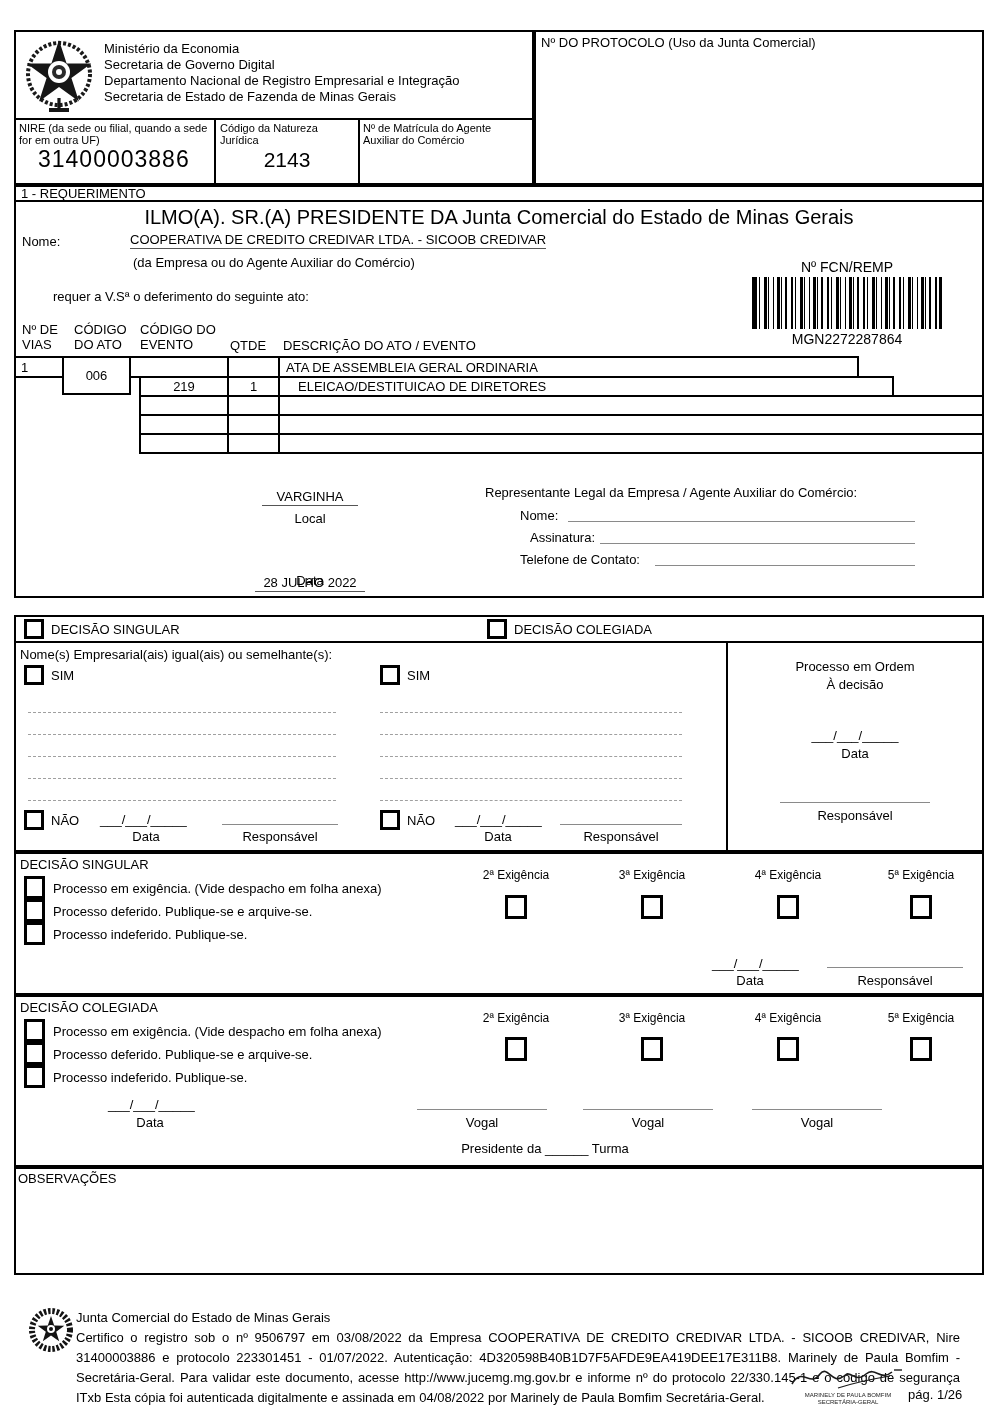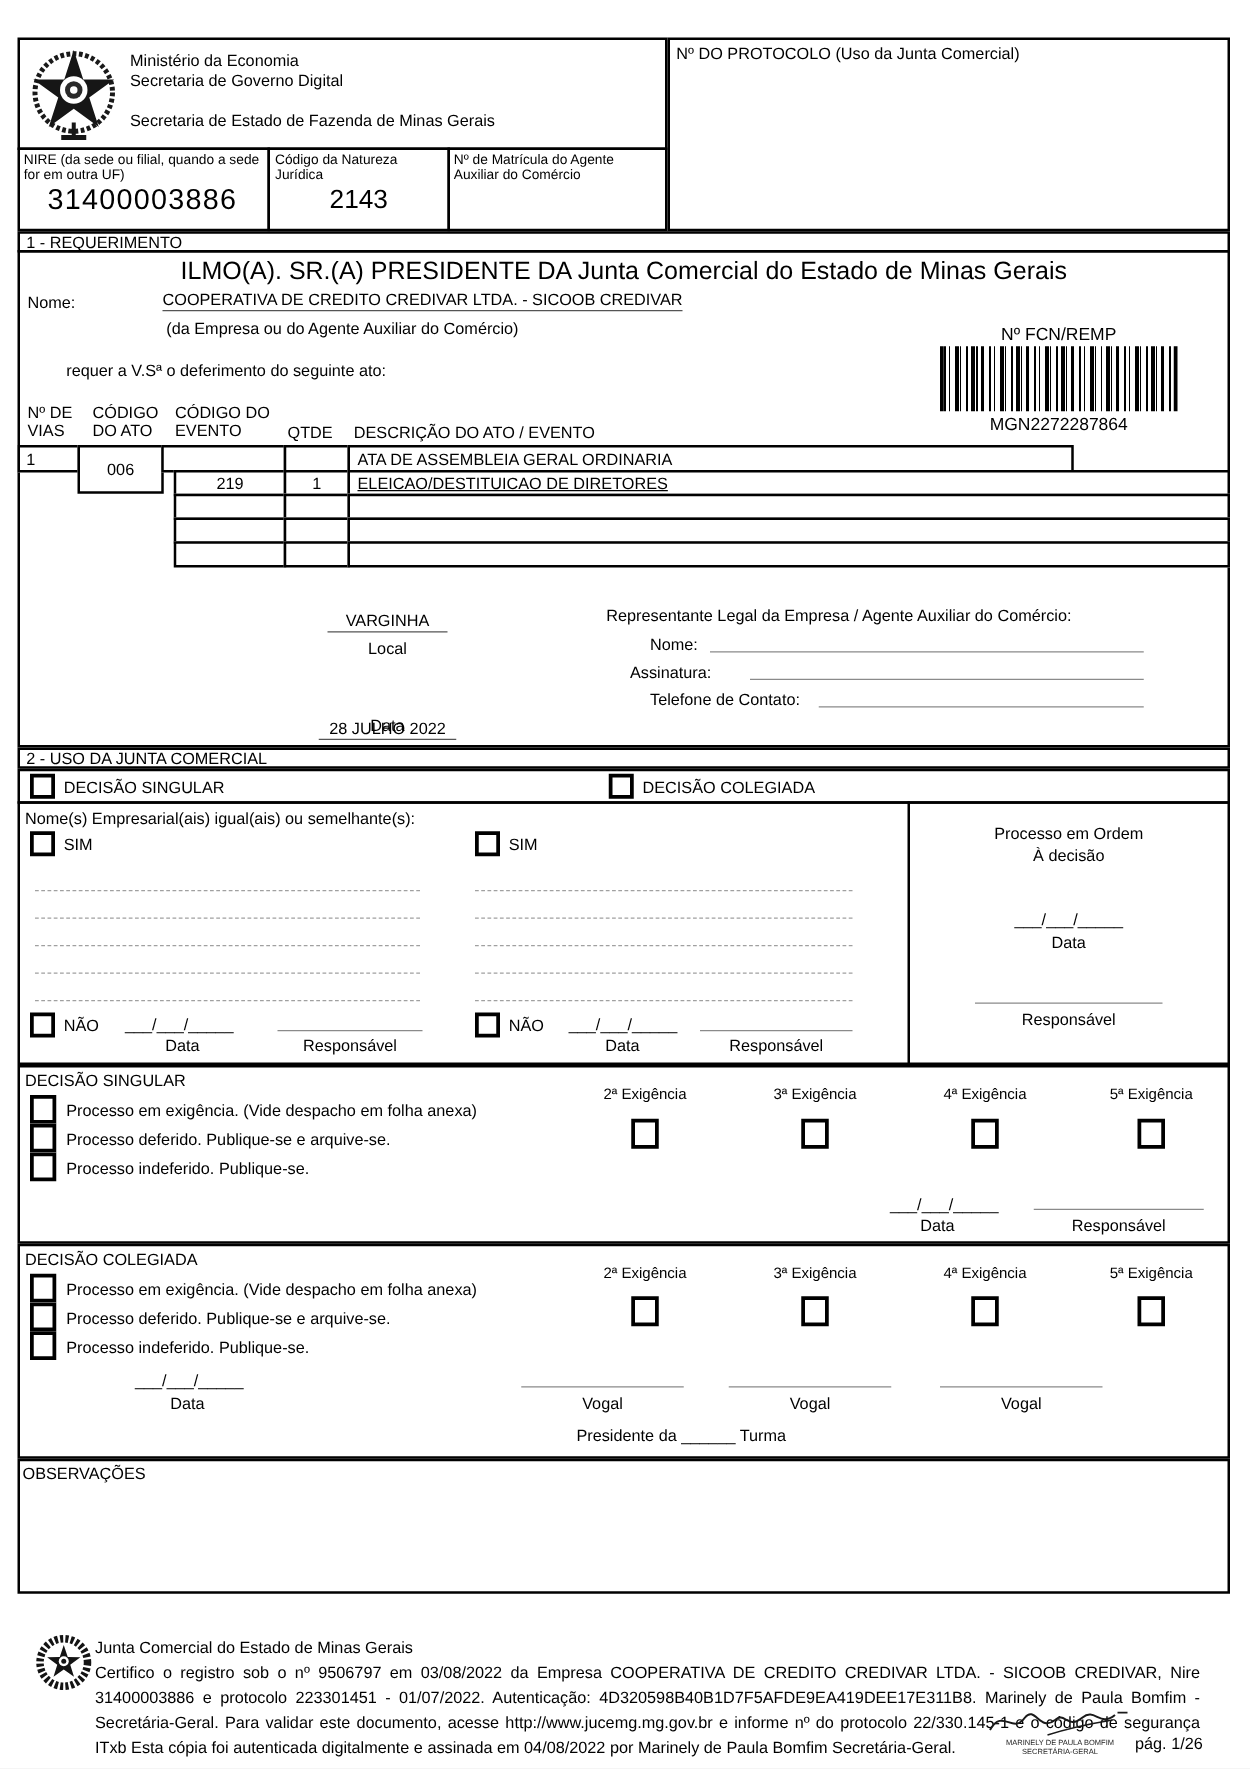--- a/index.html
+++ b/index.html
@@ -38,20 +38,21 @@
     <circle cx="37" cy="40" r="31" fill="none" stroke="#1a1a1a" stroke-width="4" stroke-dasharray="3 2"></circle>
     <polygon points="37,6 44.6,29.5 69.3,29.5 49.4,44 57,67.5 37,53 17,67.5 24.6,44 4.7,29.5 29.4,29.5" fill="#161616"></polygon>
     <circle cx="37" cy="38" r="11" fill="#fff"></circle>
     <circle cx="37" cy="38" r="7" fill="#2a2a2a"></circle>
     <circle cx="37" cy="38" r="3" fill="#fff"></circle>
     <rect x="35.4" y="64" width="3.2" height="14" fill="#161616"></rect>
     <rect x="27" y="74" width="20" height="4" fill="#161616"></rect>
   </svg>
   <div class="a" style="left:104px;top:41px;line-height:16px;">Ministério da Economia</div>
   <div class="a" style="left:104px;top:57px;line-height:16px;">Secretaria de Governo Digital</div>
+  <div class="a" style="left:104px;top:73px;line-height:16px;">Departamento Nacional de Registro Empresarial e Integração</div>
   <div class="a" style="left:104px;top:89px;line-height:16px;">Secretaria de Estado de Fazenda de Minas Gerais</div>
 
   <div class="a b2" style="left:534px;top:30px;width:450px;height:155px;"></div>
   <div class="a" style="left:541px;top:35px;">Nº DO PROTOCOLO (Uso da Junta Comercial)</div>
 
   <div class="a b2" style="left:14px;top:118px;width:202px;height:67px;"></div>
   <div class="a small" style="left:19px;top:122px;width:192px;">NIRE (da sede ou filial, quando a sede for em outra UF)</div>
   <div class="a" style="left:38px;top:146px;font-size:23px;letter-spacing:1px;">31400003886</div>
 
   <div class="a b2" style="left:214px;top:118px;width:146px;height:67px;"></div>
@@ -83,21 +84,21 @@
   <div class="a" style="left:283px;top:338px;">DESCRIÇÃO DO ATO / EVENTO</div>
 
   <div class="a cell" style="left:14px;top:356px;width:50px;height:22px;padding-left:5px;">1</div>
   <div class="a cell c" style="left:62px;top:356px;width:69px;height:39px;justify-content:center;">006</div>
   <div class="a cell" style="left:129px;top:356px;width:100px;height:22px;"></div>
   <div class="a cell" style="left:227px;top:356px;width:53px;height:22px;"></div>
   <div class="a cell" style="left:278px;top:356px;width:581px;height:22px;padding-left:6px;">ATA DE ASSEMBLEIA GERAL ORDINARIA</div>
 
   <div class="a cell" style="left:139px;top:376px;width:90px;height:21px;justify-content:center;">219</div>
   <div class="a cell" style="left:227px;top:376px;width:53px;height:21px;justify-content:center;">1</div>
-  <div class="a cell" style="left:278px;top:376px;width:706px;height:21px;padding-left:6px;text-decoration:underline;">ELEICAO/DESTITUICAO DE DIRETORES</div>
+  <div class="a cell" style="left:278px;top:376px;width:616px;height:21px;padding-left:18px;">ELEICAO/DESTITUICAO DE DIRETORES</div>
 
   <div class="a cell" style="left:139px;top:395px;width:90px;height:21px;"></div>
   <div class="a cell" style="left:227px;top:395px;width:53px;height:21px;"></div>
   <div class="a cell" style="left:278px;top:395px;width:706px;height:21px;"></div>
 
   <div class="a cell" style="left:139px;top:414px;width:90px;height:21px;"></div>
   <div class="a cell" style="left:227px;top:414px;width:53px;height:21px;"></div>
   <div class="a cell" style="left:278px;top:414px;width:706px;height:21px;"></div>
 
   <div class="a cell" style="left:139px;top:433px;width:90px;height:21px;"></div>
@@ -105,28 +106,25 @@
   <div class="a cell" style="left:278px;top:433px;width:706px;height:21px;"></div>
 
   <div class="a c uline" style="left:262px;top:489px;width:96px;">VARGINHA</div>
   <div class="a c" style="left:262px;top:511px;width:96px;">Local</div>
   <div class="a c uline" style="left:255px;top:560px;width:110px;margin-top:15px;">28 JULHO 2022</div>
   <div class="a c" style="left:255px;top:573px;width:110px;">Data</div>
 
   <div class="a" style="left:485px;top:485px;">Representante Legal da Empresa / Agente Auxiliar do Comércio:</div>
   <div class="a" style="left:520px;top:508px;">Nome:</div>
   <div class="a sline" style="left:568px;top:521px;width:347px;"></div>
-  <div class="a" style="left:504px;top:530px;text-align:right;">Assinatura:</div>
+  <div class="a" style="left:530px;top:530px;text-align:right;">Assinatura:</div>
   <div class="a sline" style="left:600px;top:543px;width:315px;"></div>
   <div class="a" style="left:520px;top:552px;">Telefone de Contato:</div>
   <div class="a sline" style="left:655px;top:565px;width:260px;"></div>
 
-  <div class="a bar" style="left:14px;top:598px;width:970px;height:17px;">
-    <span>2 - USO DA JUNTA COMERCIAL</span>
-  </div>
 
   <div class="a b2" style="left:14px;top:615px;width:970px;height:28px;"></div>
   <div class="a cb" style="left:24px;top:619px;"></div>
   <div class="a" style="left:51px;top:622px;">DECISÃO SINGULAR</div>
   <div class="a cb" style="left:487px;top:619px;"></div>
   <div class="a" style="left:514px;top:622px;">DECISÃO COLEGIADA</div>
 
   <div class="a b2" style="left:14px;top:641px;width:970px;height:211px;"></div>
   <div class="a" style="left:726px;top:641px;width:0;height:211px;border-left:2px solid #000;"></div>
   <div class="a" style="left:20px;top:647px;">Nome(s) Empresarial(ais) igual(ais) ou semelhante(s):</div>

